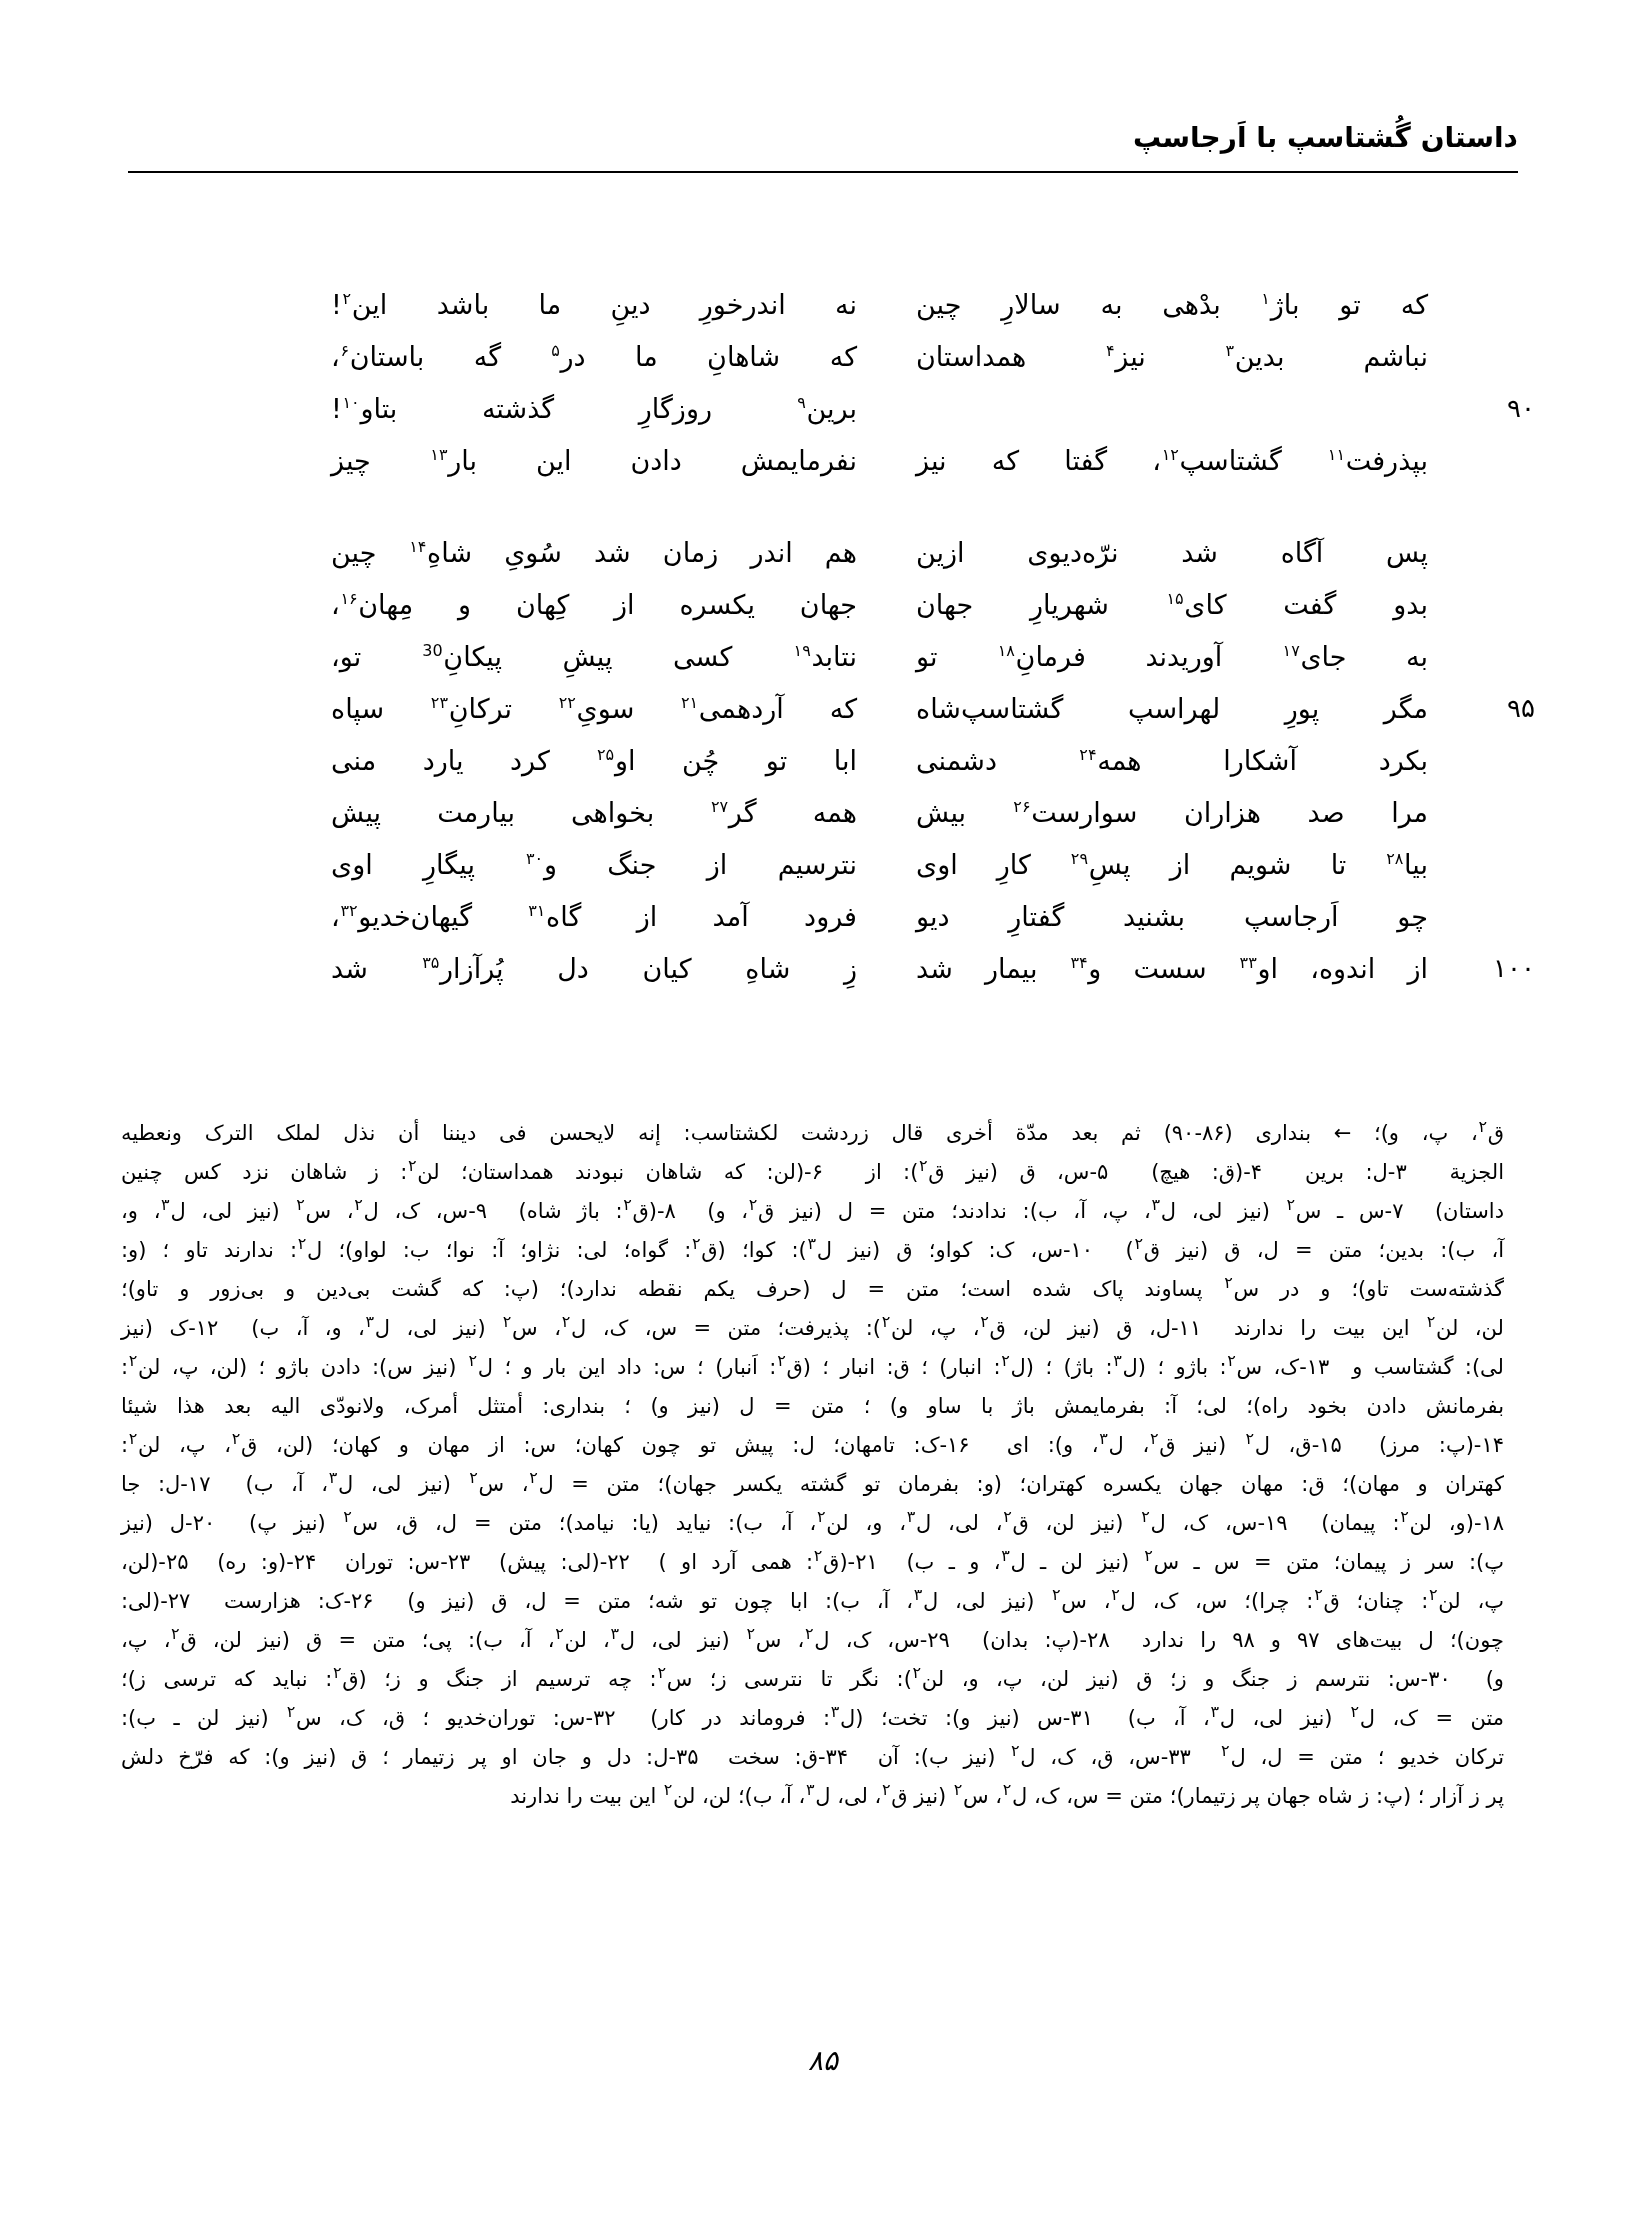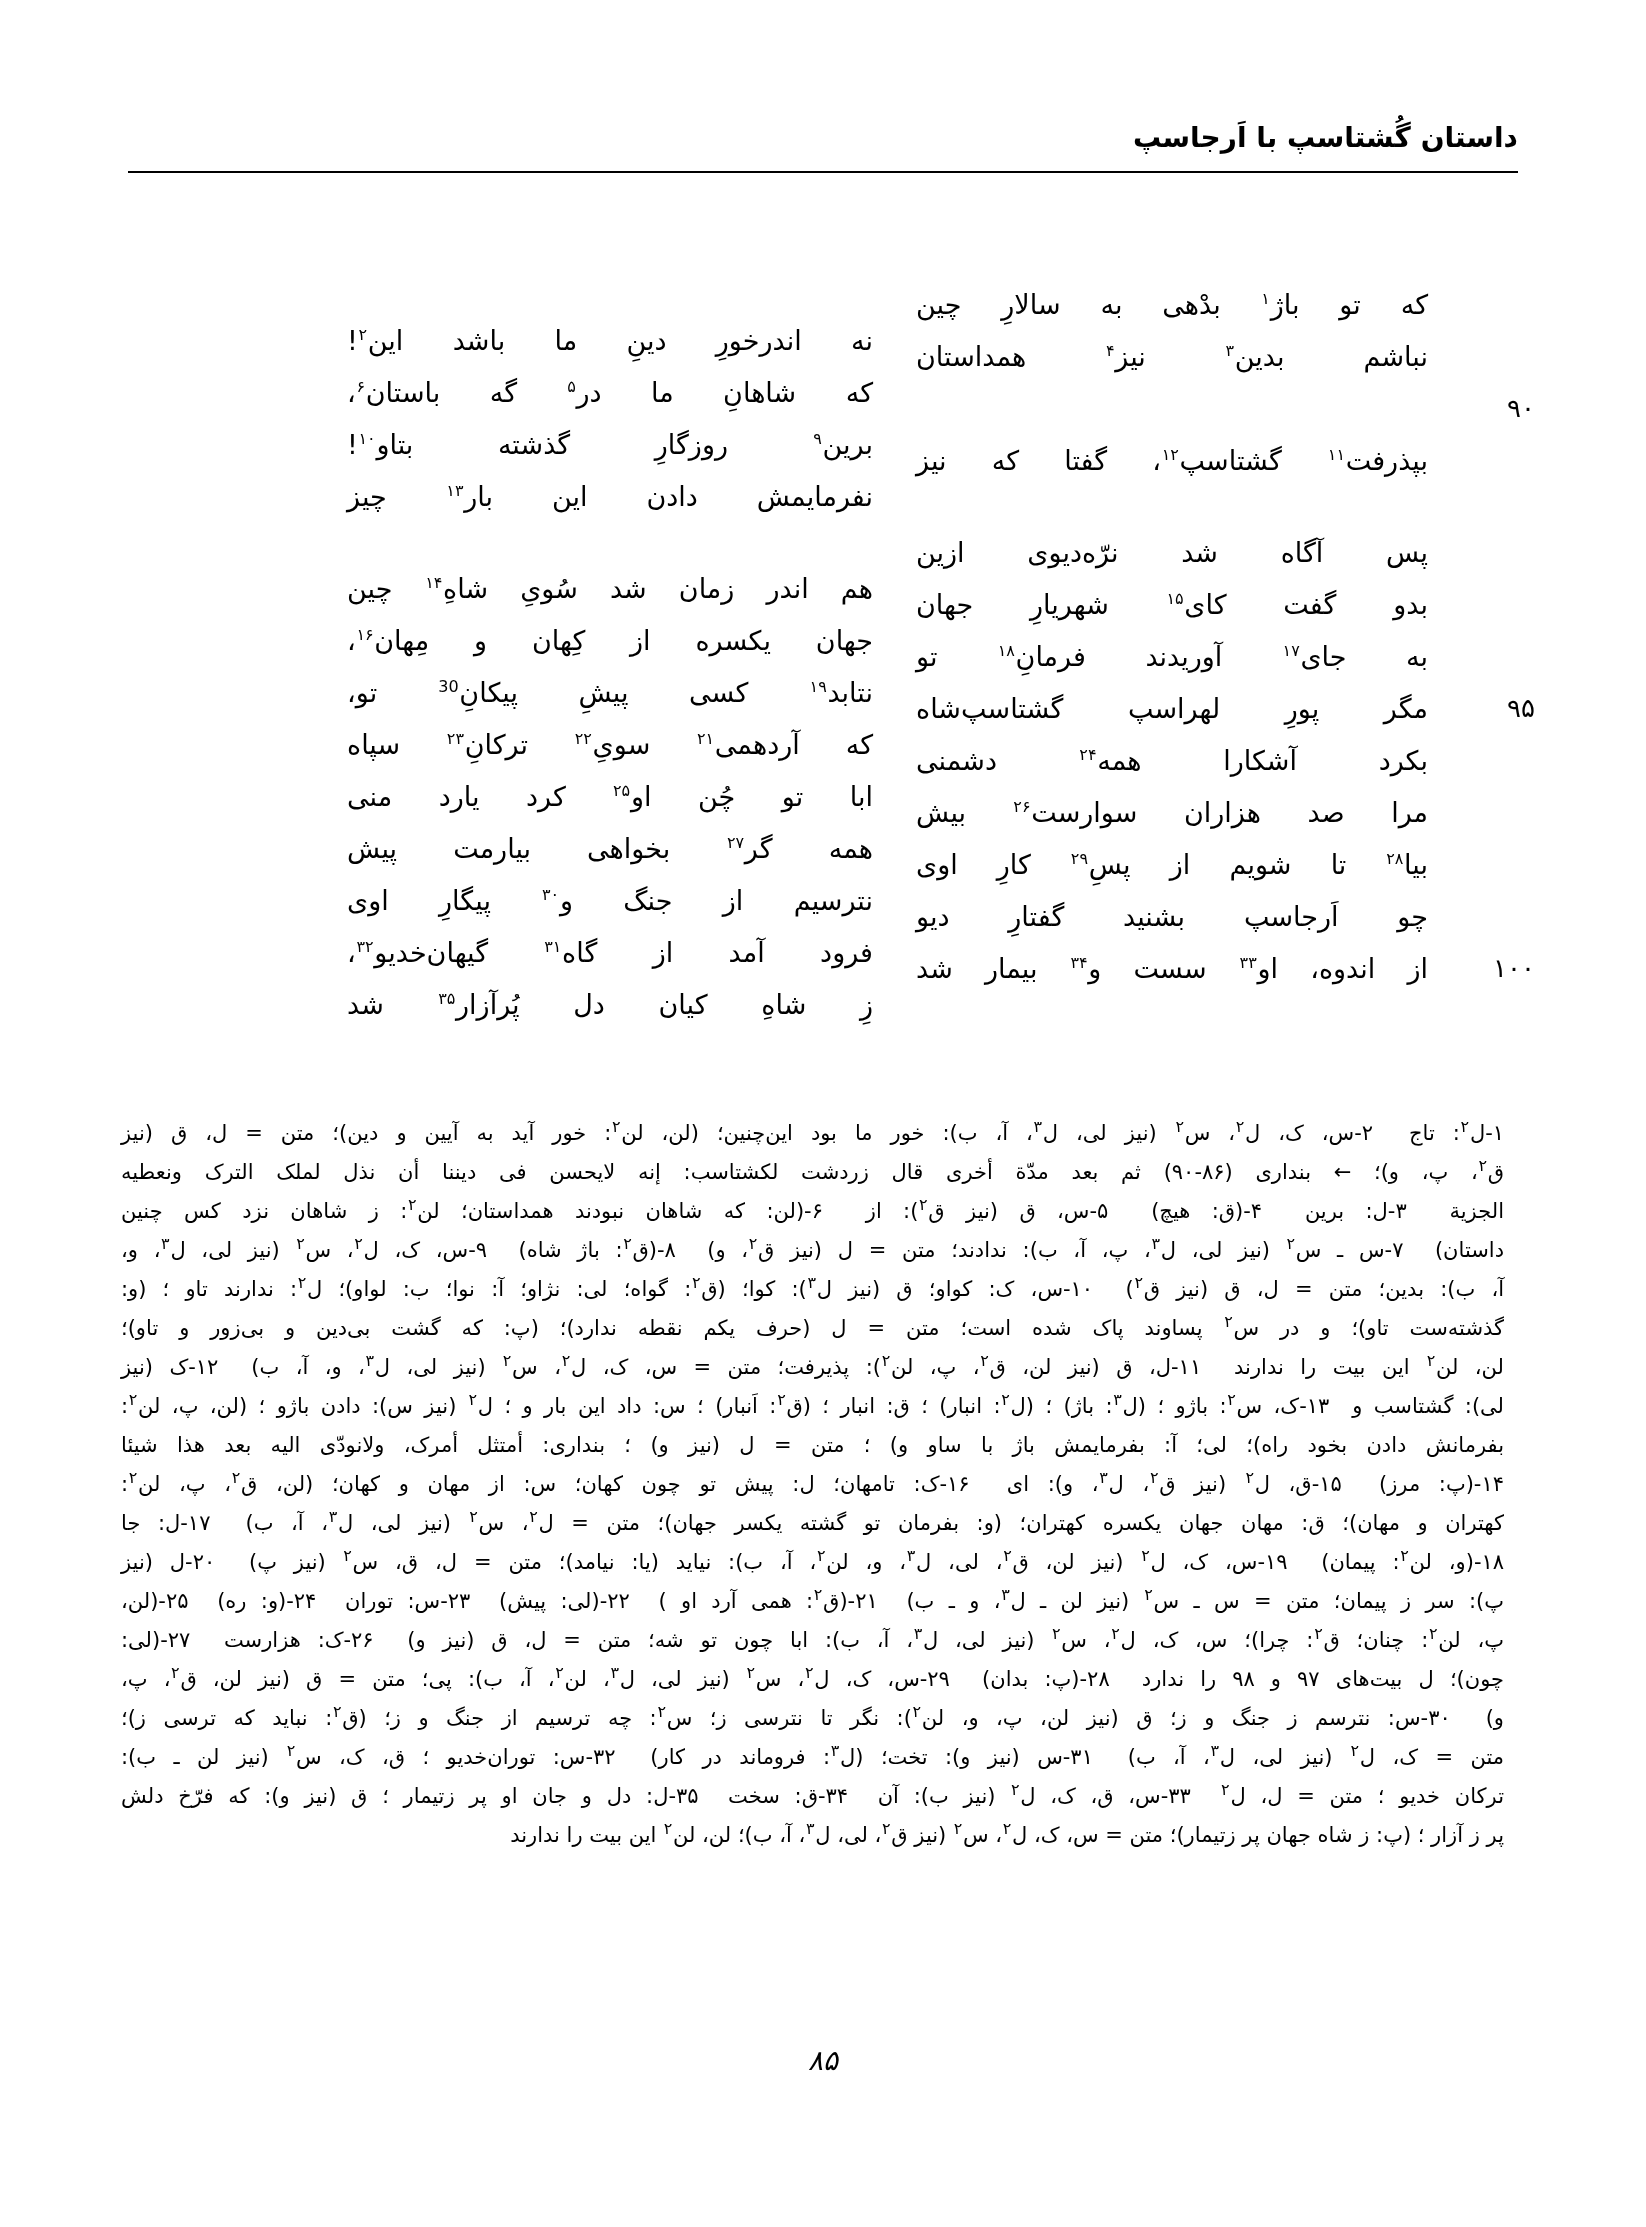--- a/index.html
+++ b/index.html
@@ -91,25 +91,24 @@
   }
   
   .hemistich.right {
     right: 107px;
     width: 512px;
     text-align: justify;
     text-align-last: justify;
   }
   
   .hemistich.left {
-    right: 662px;
+    right: 678px;
     width: 526px;
     text-align: justify;
     text-align-last: justify;
-    margin-top: 36px;
   }
 
   sup.fn {
     font-size: 16px;
     vertical-align: super;
     line-height: 0;
     margin-right: 0.7px;
     margin-left: 0.7px;
   }
 
@@ -230,21 +229,20 @@
             <span class="line-number">۱۰۰</span>
             <span class="hemistich right">از اندوه، او<sup class="fn">۳۳</sup> سست و<sup class="fn">۳۴</sup> بیمار شد</span>
             <span class="hemistich left">زِ شاهِ کیان دل پُرآزار<sup class="fn">۳۵</sup> شد</span>
           </div>
         </div>
       </div>
   </div>
 
   <div class="apparatus">
     <div id="apparatus-root">
-        <p>۱-ل<sup class="fn">۲</sup>: تاج &nbsp;۲-س، ک، ل<sup class="fn">۲</sup>، س<sup class="fn">۲</sup> (نیز لی، ل<sup class="fn">۳</sup>، آ، ب): خور ما بود این‌چنین؛ (لن، لن<sup class="fn">۲</sup>: خور آید به آیین و دین)؛ متن = ل، ق (نیز</p>
         <p>ق<sup class="fn">۲</sup>، پ، و)؛ ← <b>بنداری (۸۶-۹۰)</b> ثم بعد مدّة أخری قال زردشت لکشتاسب: إنه لایحسن فی دیننا أن نذل لملک الترک ونعطیه</p>
         <p>الجزیة &nbsp;۳-ل: برین &nbsp;۴-(ق: هیچ) &nbsp;۵-س، ق (نیز ق<sup class="fn">۲</sup>): از &nbsp;۶-(لن: که شاهان نبودند همداستان؛ لن<sup class="fn">۲</sup>: ز شاهان نزد کس چنین</p>
         <p>داستان) &nbsp;۷-س ـ س<sup class="fn">۲</sup> (نیز لی، ل<sup class="fn">۳</sup>، پ، آ، ب): ندادند؛ متن = ل (نیز ق<sup class="fn">۲</sup>، و) &nbsp;۸-(ق<sup class="fn">۲</sup>: باژ شاه) &nbsp;۹-س، ک، ل<sup class="fn">۲</sup>، س<sup class="fn">۲</sup> (نیز لی، ل<sup class="fn">۳</sup>، و،</p>
         <p>آ، ب): بدین؛ متن = ل، ق (نیز ق<sup class="fn">۲</sup>) &nbsp;۱۰-س، ک: کواو؛ ق (نیز ل<sup class="fn">۳</sup>): کوا؛ (ق<sup class="fn">۲</sup>: گواه؛ لی: نژاو؛ آ: نوا؛ ب: لواو)؛ ل<sup class="fn">۲</sup>: ندارند تاو ؛ (و:</p>
         <p>گذشته‌ست تاو)؛ و در س<sup class="fn">۲</sup> پساوند پاک شده است؛ متن = ل (حرف یکم نقطه ندارد)؛ (پ: که گشت بی‌دین و بی‌زور و تاو)؛</p>
         <p>لن، لن<sup class="fn">۲</sup> این بیت را ندارند &nbsp;۱۱-ل، ق (نیز لن، ق<sup class="fn">۲</sup>، پ، لن<sup class="fn">۲</sup>): پذیرفت؛ متن = س، ک، ل<sup class="fn">۲</sup>، س<sup class="fn">۲</sup> (نیز لی، ل<sup class="fn">۳</sup>، و، آ، ب) &nbsp;۱۲-ک (نیز</p>
         <p>لی): گشتاسب و &nbsp;۱۳-ک، س<sup class="fn">۲</sup>: باژو ؛ (ل<sup class="fn">۳</sup>: باژ) ؛ (ل<sup class="fn">۲</sup>: انبار) ؛ ق: انبار ؛ (ق<sup class="fn">۲</sup>: اَنبار) ؛ س: داد این بار و ؛ ل<sup class="fn">۲</sup> (نیز س): دادن باژو ؛ (لن، پ، لن<sup class="fn">۲</sup>:</p>
         <p>بفرمانش دادن بخود راه)؛ لی؛ آ: بفرمایمش باژ با ساو و) ؛ متن = ل (نیز و) ؛ <b>بنداری</b>: أمتثل أمرک، ولانودّی الیه بعد هذا شیئا</p>
         <p>۱۴-(پ: مرز) &nbsp;۱۵-ق، ل<sup class="fn">۲</sup> (نیز ق<sup class="fn">۲</sup>، ل<sup class="fn">۳</sup>، و): ای &nbsp;۱۶-ک: تامهان؛ ل: پیش تو چون کهان؛ س: از مهان و کهان؛ (لن، ق<sup class="fn">۲</sup>، پ، لن<sup class="fn">۲</sup>:</p>
         <p>کهتران و مهان)؛ ق: مهان جهان یکسره کهتران؛ (و: بفرمان تو گشته یکسر جهان)؛ متن = ل<sup class="fn">۲</sup>، س<sup class="fn">۲</sup> (نیز لی، ل<sup class="fn">۳</sup>، آ، ب) &nbsp;۱۷-ل: جا</p>

